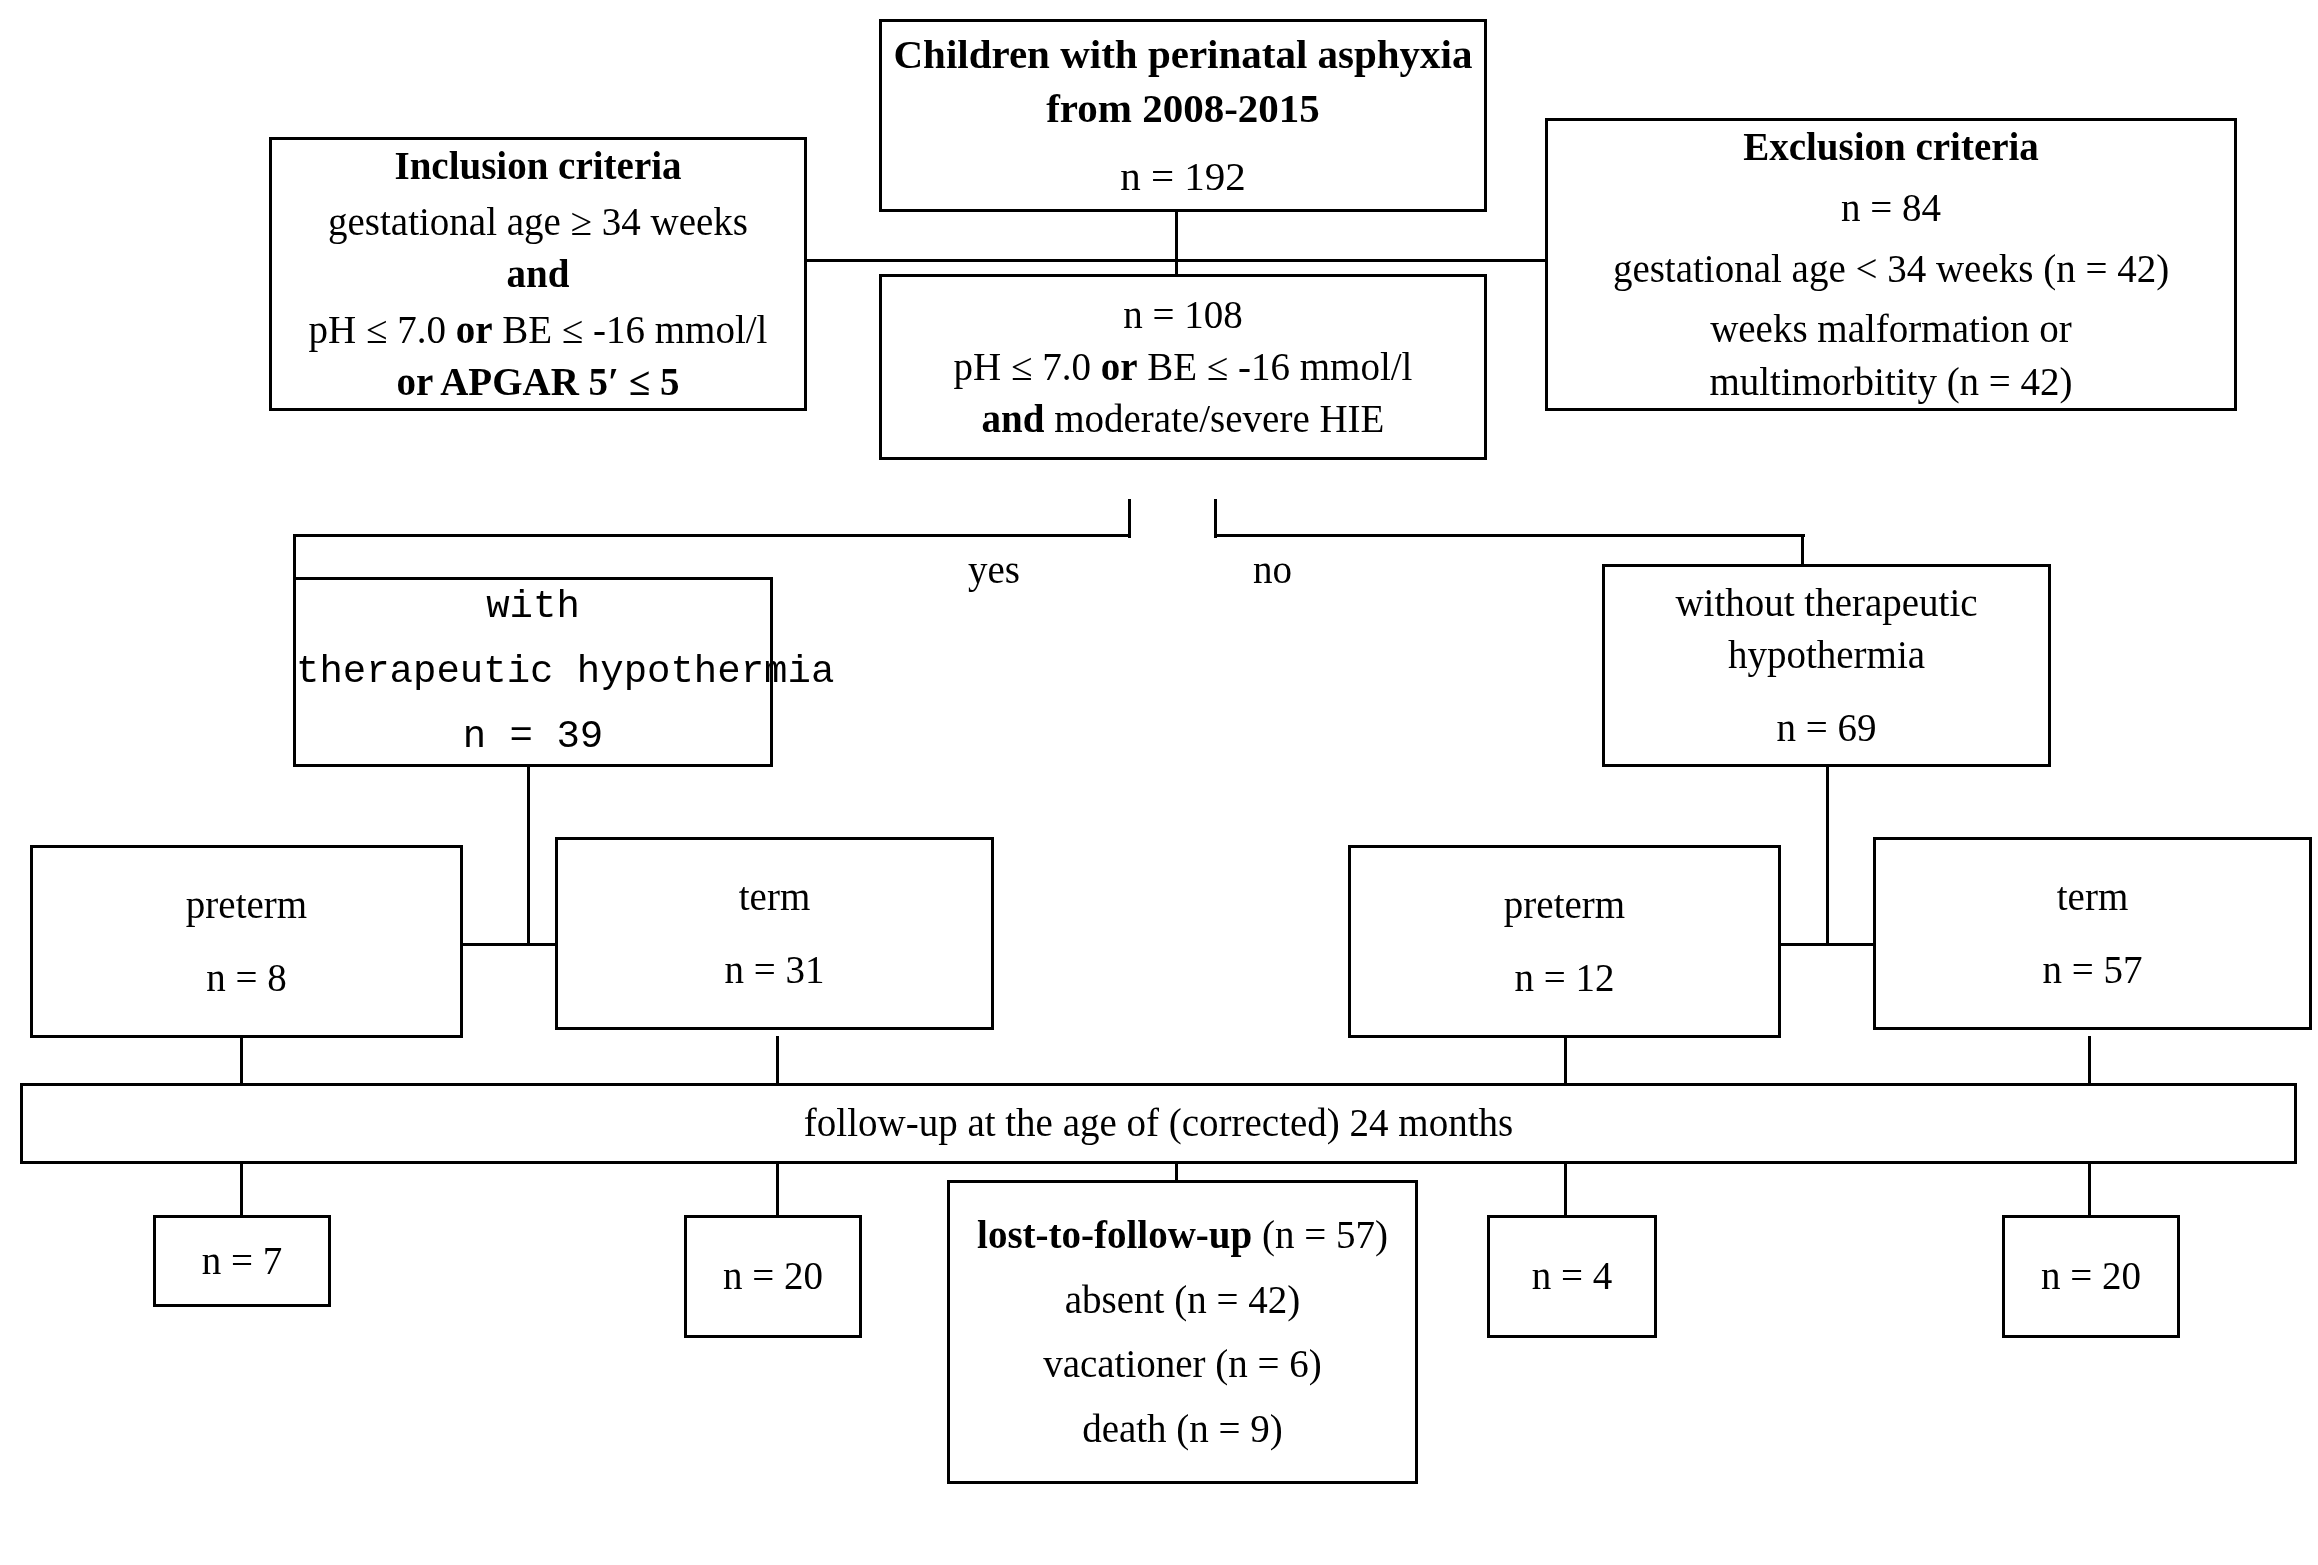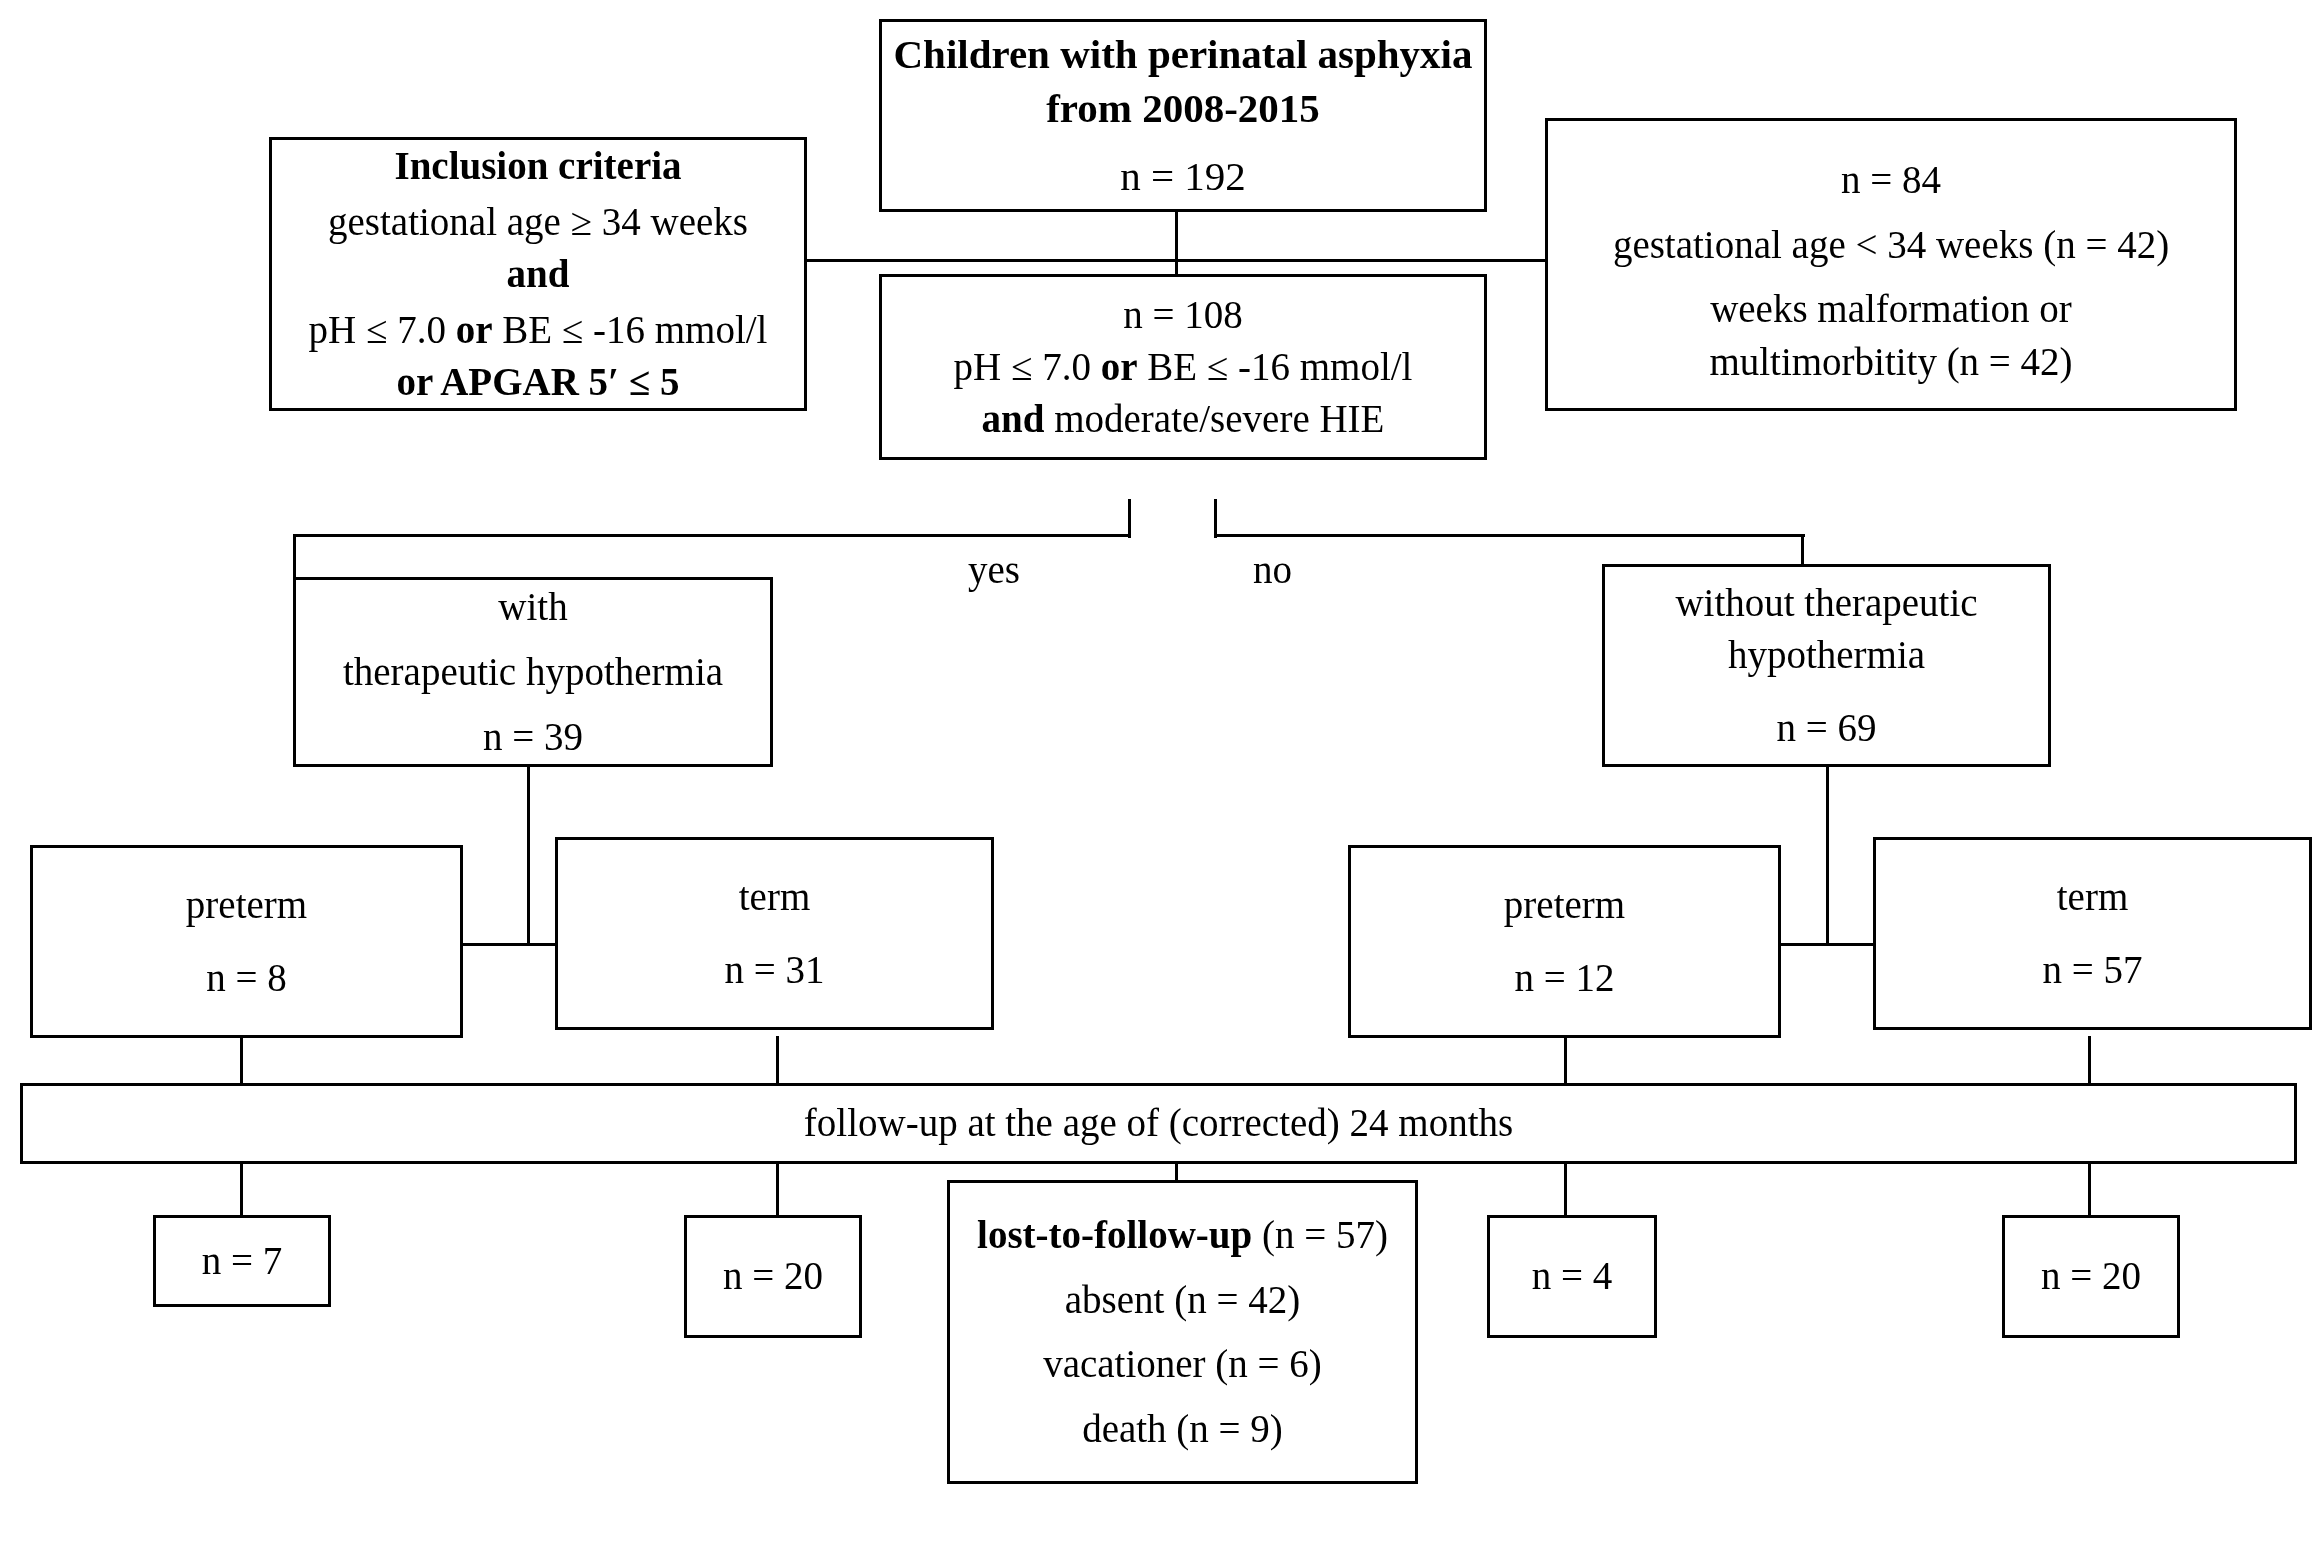--- a/index.html
+++ b/index.html
@@ -107,36 +107,37 @@
     <span class="ln f50 b">Inclusion criteria</span>
     <span class="gap-sm"></span>
     <span class="ln f50">gestational age ≥ 34 weeks</span>
     <span class="ln f50 b">and</span>
     <span class="gap-sm"></span>
     <span class="ln f50"><span>pH ≤ 7.0 </span><span class="b">or</span><span> BE ≤  -16 mmol/l</span></span>
     <span class="ln f50 b">or APGAR 5′ ≤ 5</span>
   </div>
 
   <div class="box" style="left:1545px; top:118px; width:692px; height:293px;">
+    <span class="ln f50 b">Exclusion criteria</span>
     <span class="gap-sm"></span>
     <span class="ln f50">n = 84</span>
     <span class="gap-sm"></span>
     <span class="ln f50">gestational age &lt; 34 weeks (n = 42)</span>
     <span class="gap-sm"></span>
     <span class="ln f50">weeks malformation or</span>
     <span class="ln f50">multimorbitity (n = 42)</span>
   </div>
 
   <div class="box" style="left:879px; top:274px; width:608px; height:186px;">
     <span class="ln f50">n = 108</span>
     <span class="ln f50"><span>pH ≤ 7.0 </span><span class="b">or</span><span> BE ≤ -16 mmol/l</span></span>
     <span class="ln f50"><span class="b">and</span><span> moderate/severe HIE</span></span>
   </div>
 
-  <div class="box" style="left:293px; top:577px; width:480px; height:190px;">
+  <div class="box" style="left:293px; top:577px; width:480px; height:190px;font-family:Liberation Mono, monospace;">
     <span class="ln f50">with</span>
     <span class="gap-sm"></span>
     <span class="ln f50">therapeutic hypothermia</span>
     <span class="gap-sm"></span>
     <span class="ln f50">n = 39</span>
   </div>
 
   <div class="box" style="left:1602px; top:564px; width:449px; height:203px;">
     <span class="ln f50">without  therapeutic</span>
     <span class="ln f50">hypothermia</span>

